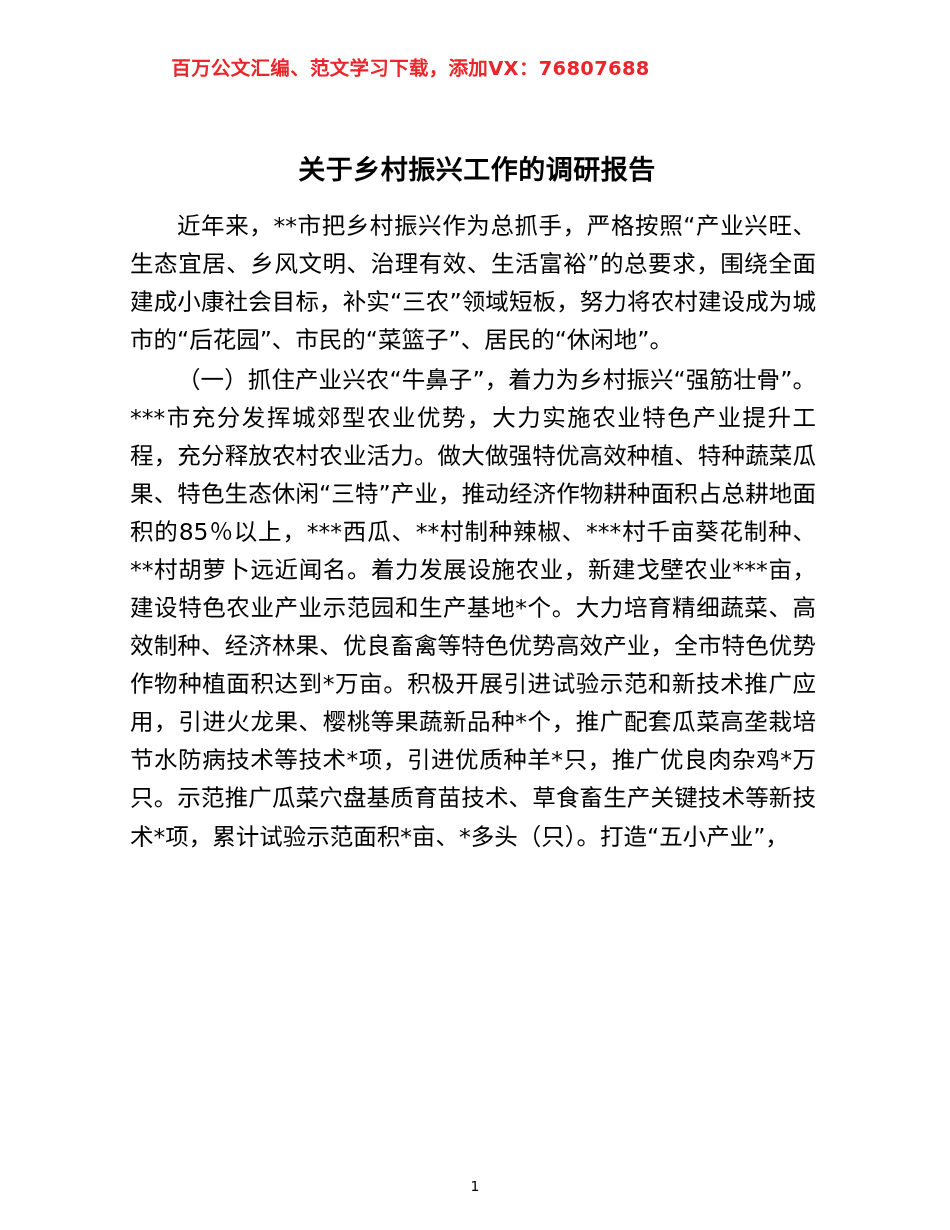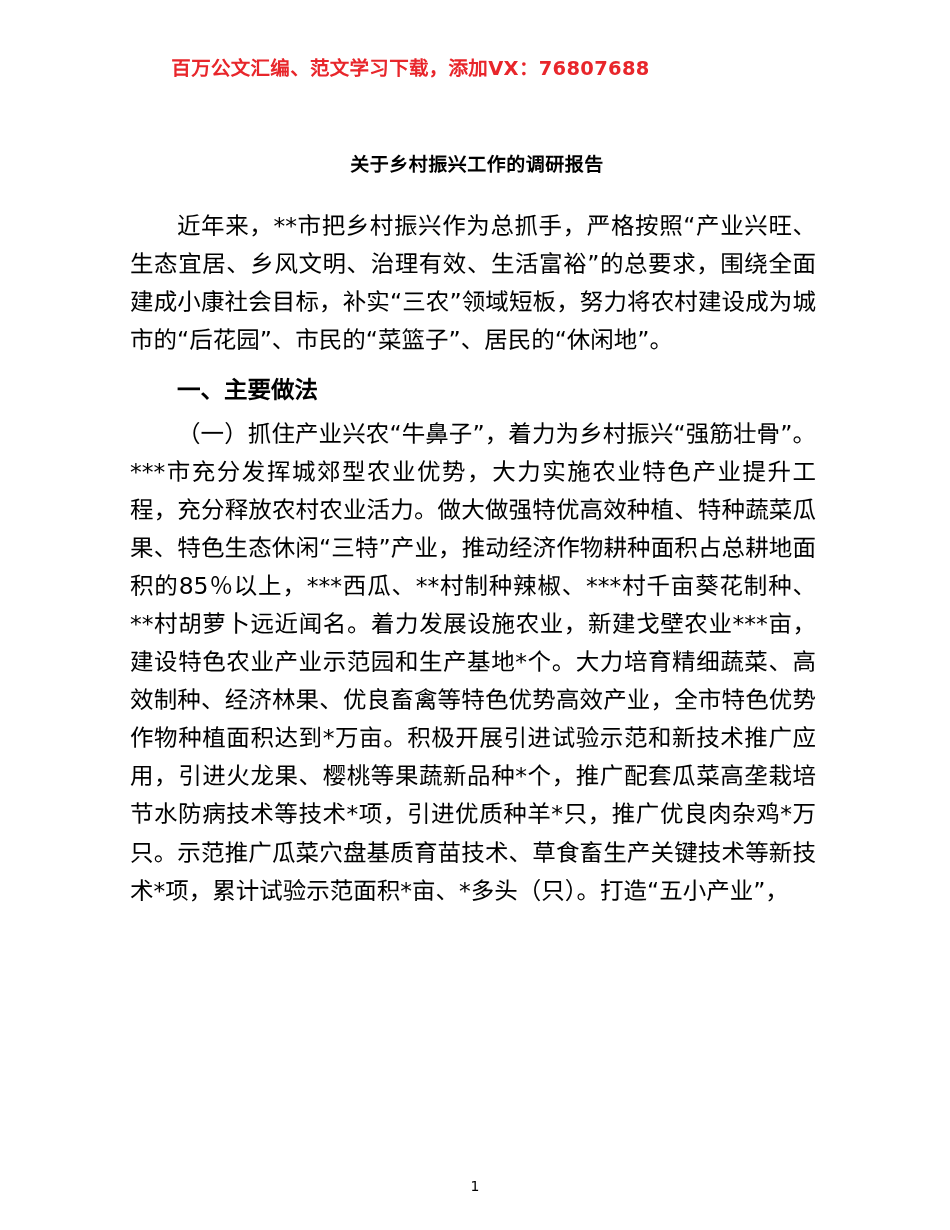--- a/index.html
+++ b/index.html
@@ -37,24 +37,24 @@
     font-family: "DejaVu Sans", "Liberation Sans", sans-serif;
   }
   .doc-body {
     position: absolute;
     top: 150px;
     left: 130px;
     width: 694px;
   }
   .doc-title {
     text-align: center;
-    font-size: 19px;
+    font-size: 27px;
     font-weight: bold;
     letter-spacing: 0.5px;
-    margin: 0 0 28px 0;
+    margin: 0 0 16px 0;
     line-height: 1.5;
   }
   p.para {
     margin: 0 8px 2px 0;
     font-size: 23.5px;
     line-height: 1.62;
     text-align: justify;
     text-justify: inter-ideograph;
     text-indent: 2em;
     letter-spacing: 0px;
@@ -83,21 +83,20 @@
 <div class="page">
 
   <div class="watermark">百万公文汇编、范文学习下载，添加VX：76807688</div>
 
   <div class="doc-body">
 
     <h1 class="doc-title">关于乡村振兴工作的调研报告</h1>
 
     <p class="para">近年来，**市把乡村振兴作为总抓手，严格按照“产业兴旺、生态宜居、乡风文明、治理有效、生活富裕”的总要求，围绕全面建成小康社会目标，补实“三农”领域短板，努力将农村建设成为城市的“后花园”、市民的“菜篮子”、居民的“休闲地”。</p>
 
-    <p class="heading">一、主要做法</p>
 
     <p class="para">（一）抓住产业兴农“牛鼻子”，着力为乡村振兴“强筋壮骨”。***市充分发挥城郊型农业优势，大力实施农业特色产业提升工程，充分释放农村农业活力。做大做强特优高效种植、特种蔬菜瓜果、特色生态休闲“三特”产业，推动经济作物耕种面积占总耕地面积的85％以上，***西瓜、**村制种辣椒、***村千亩葵花制种、**村胡萝卜远近闻名。着力发展设施农业，新建戈壁农业***亩，建设特色农业产业示范园和生产基地*个。大力培育精细蔬菜、高效制种、经济林果、优良畜禽等特色优势高效产业，全市特色优势作物种植面积达到*万亩。积极开展引进试验示范和新技术推广应用，引进火龙果、樱桃等果蔬新品种*个，推广配套瓜菜高垄栽培节水防病技术等技术*项，引进优质种羊*只，推广优良肉杂鸡*万只。示范推广瓜菜穴盘基质育苗技术、草食畜生产关键技术等新技术*项，累计试验示范面积*亩、*多头（只）。打造“五小产业”，</p>
 
   </div>
 
   <div class="page-number">1</div>
 
 </div>
 
 </body></html>

